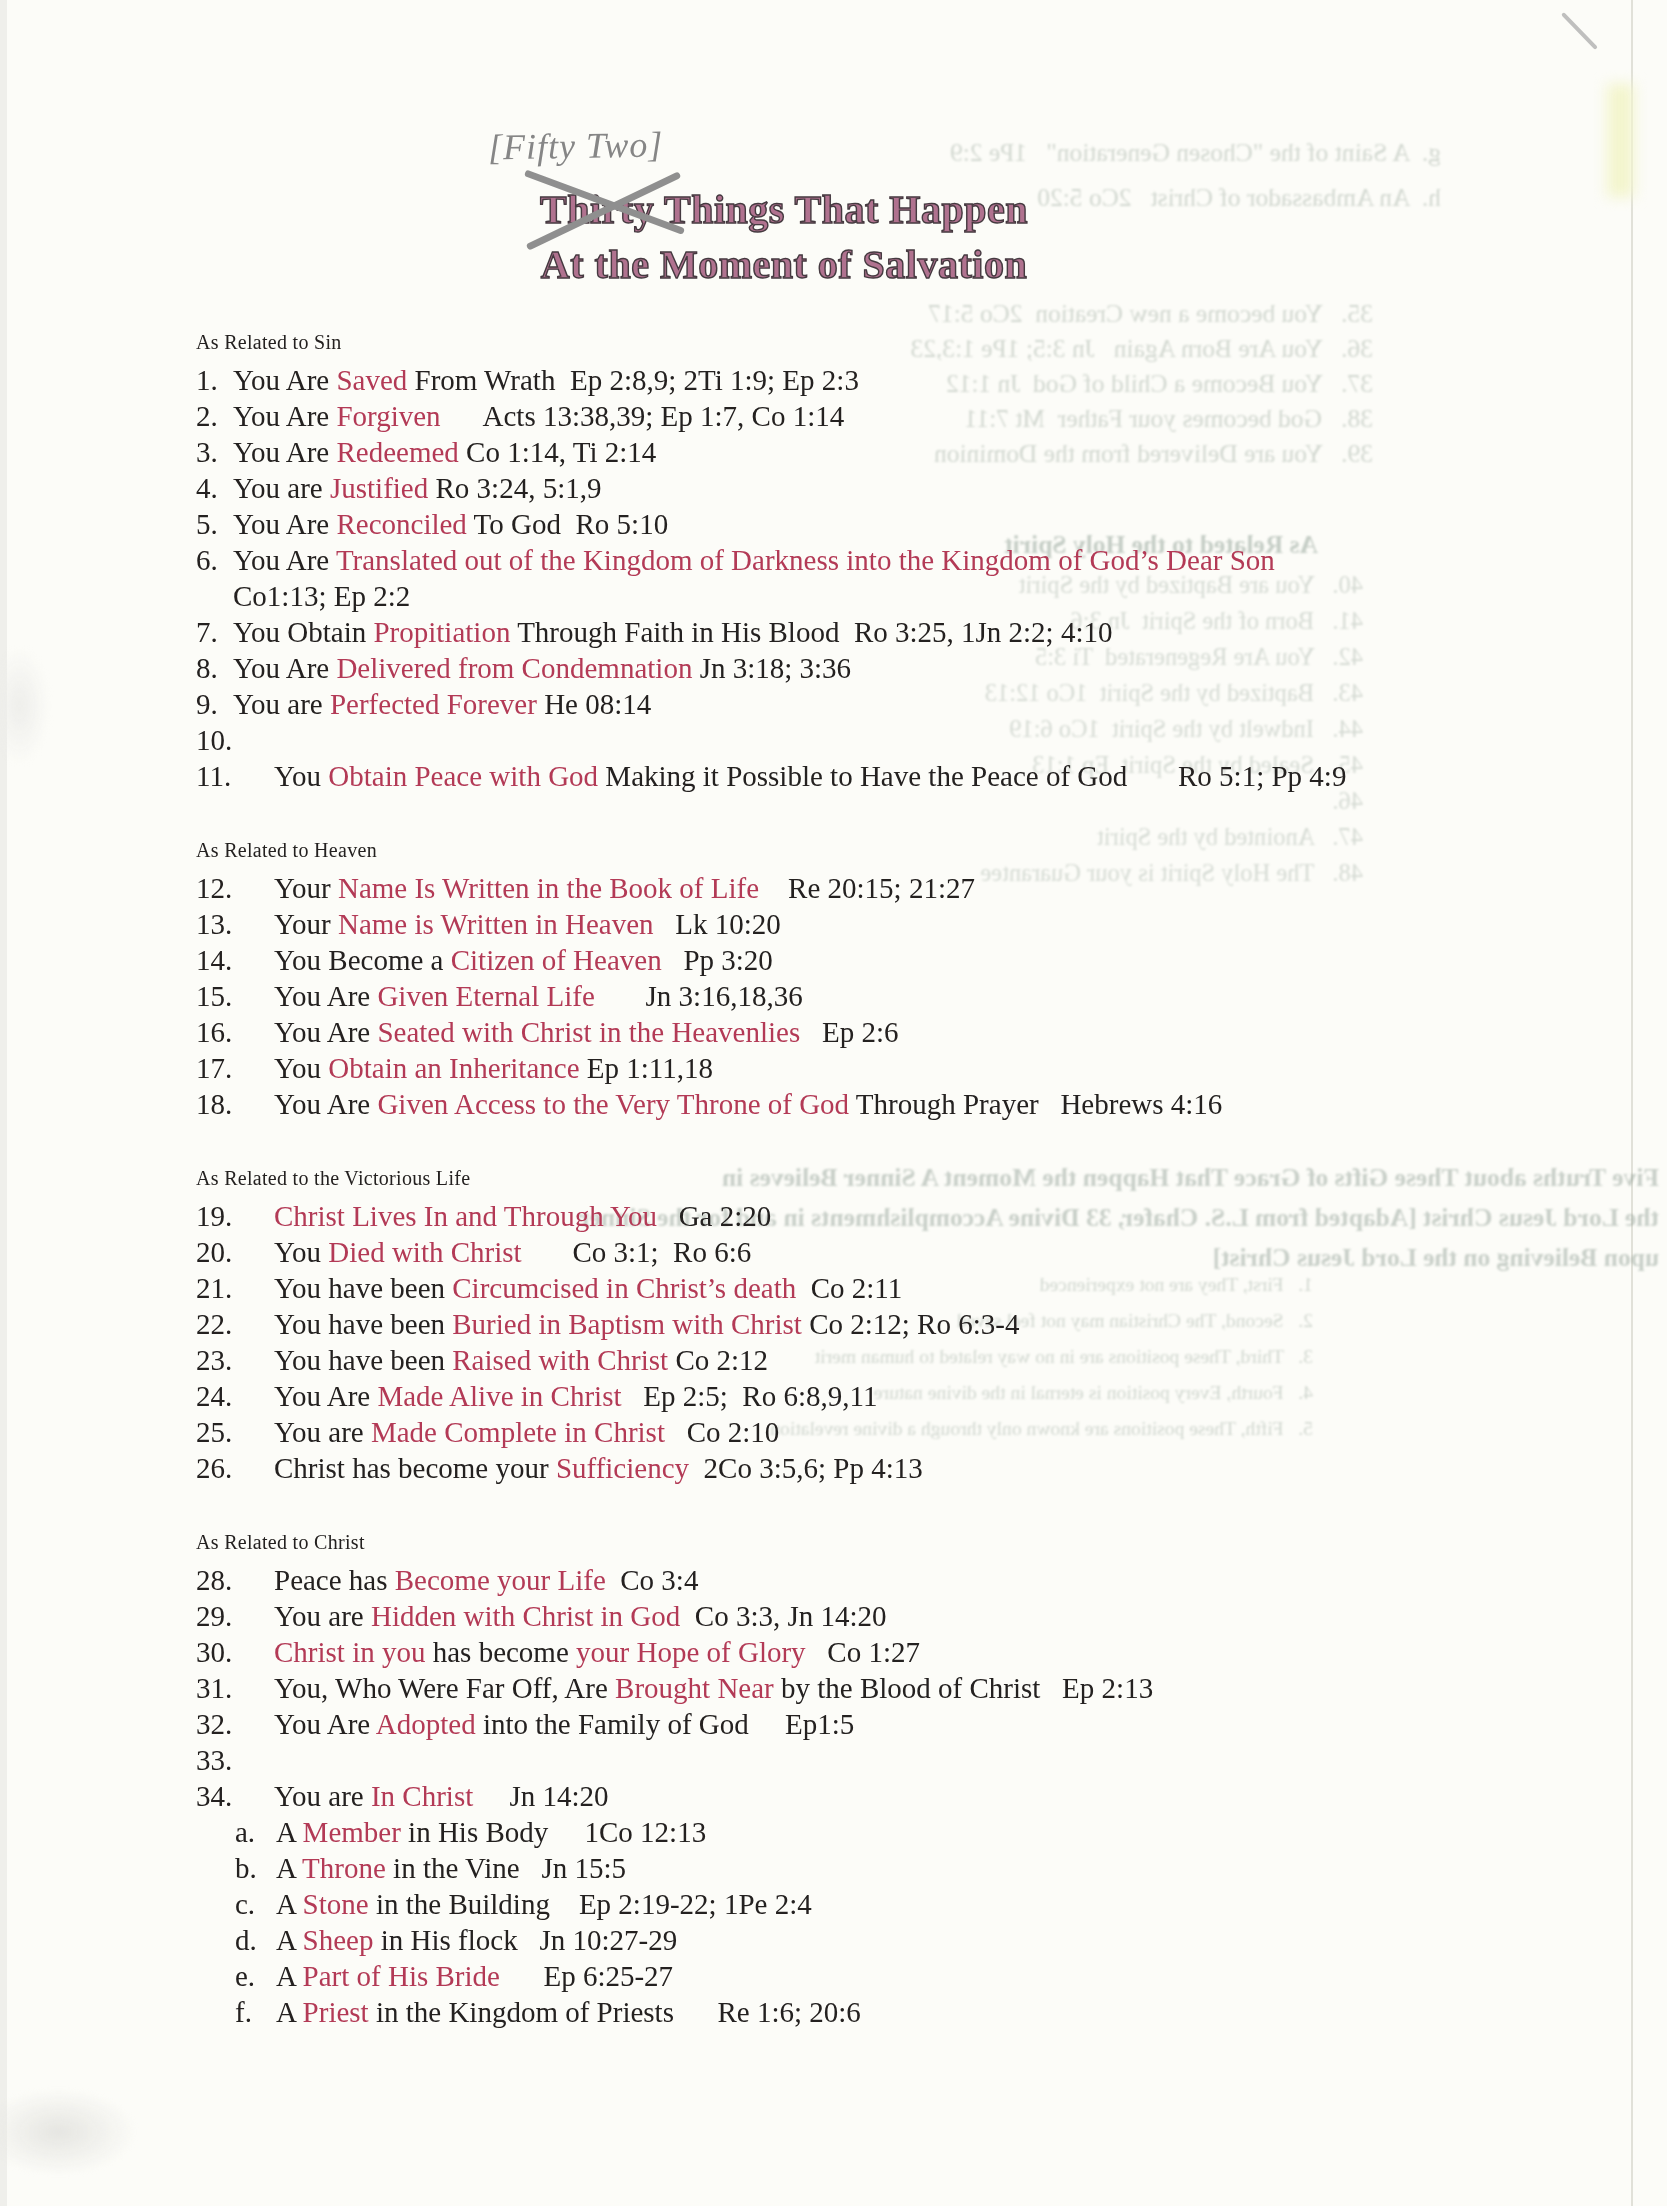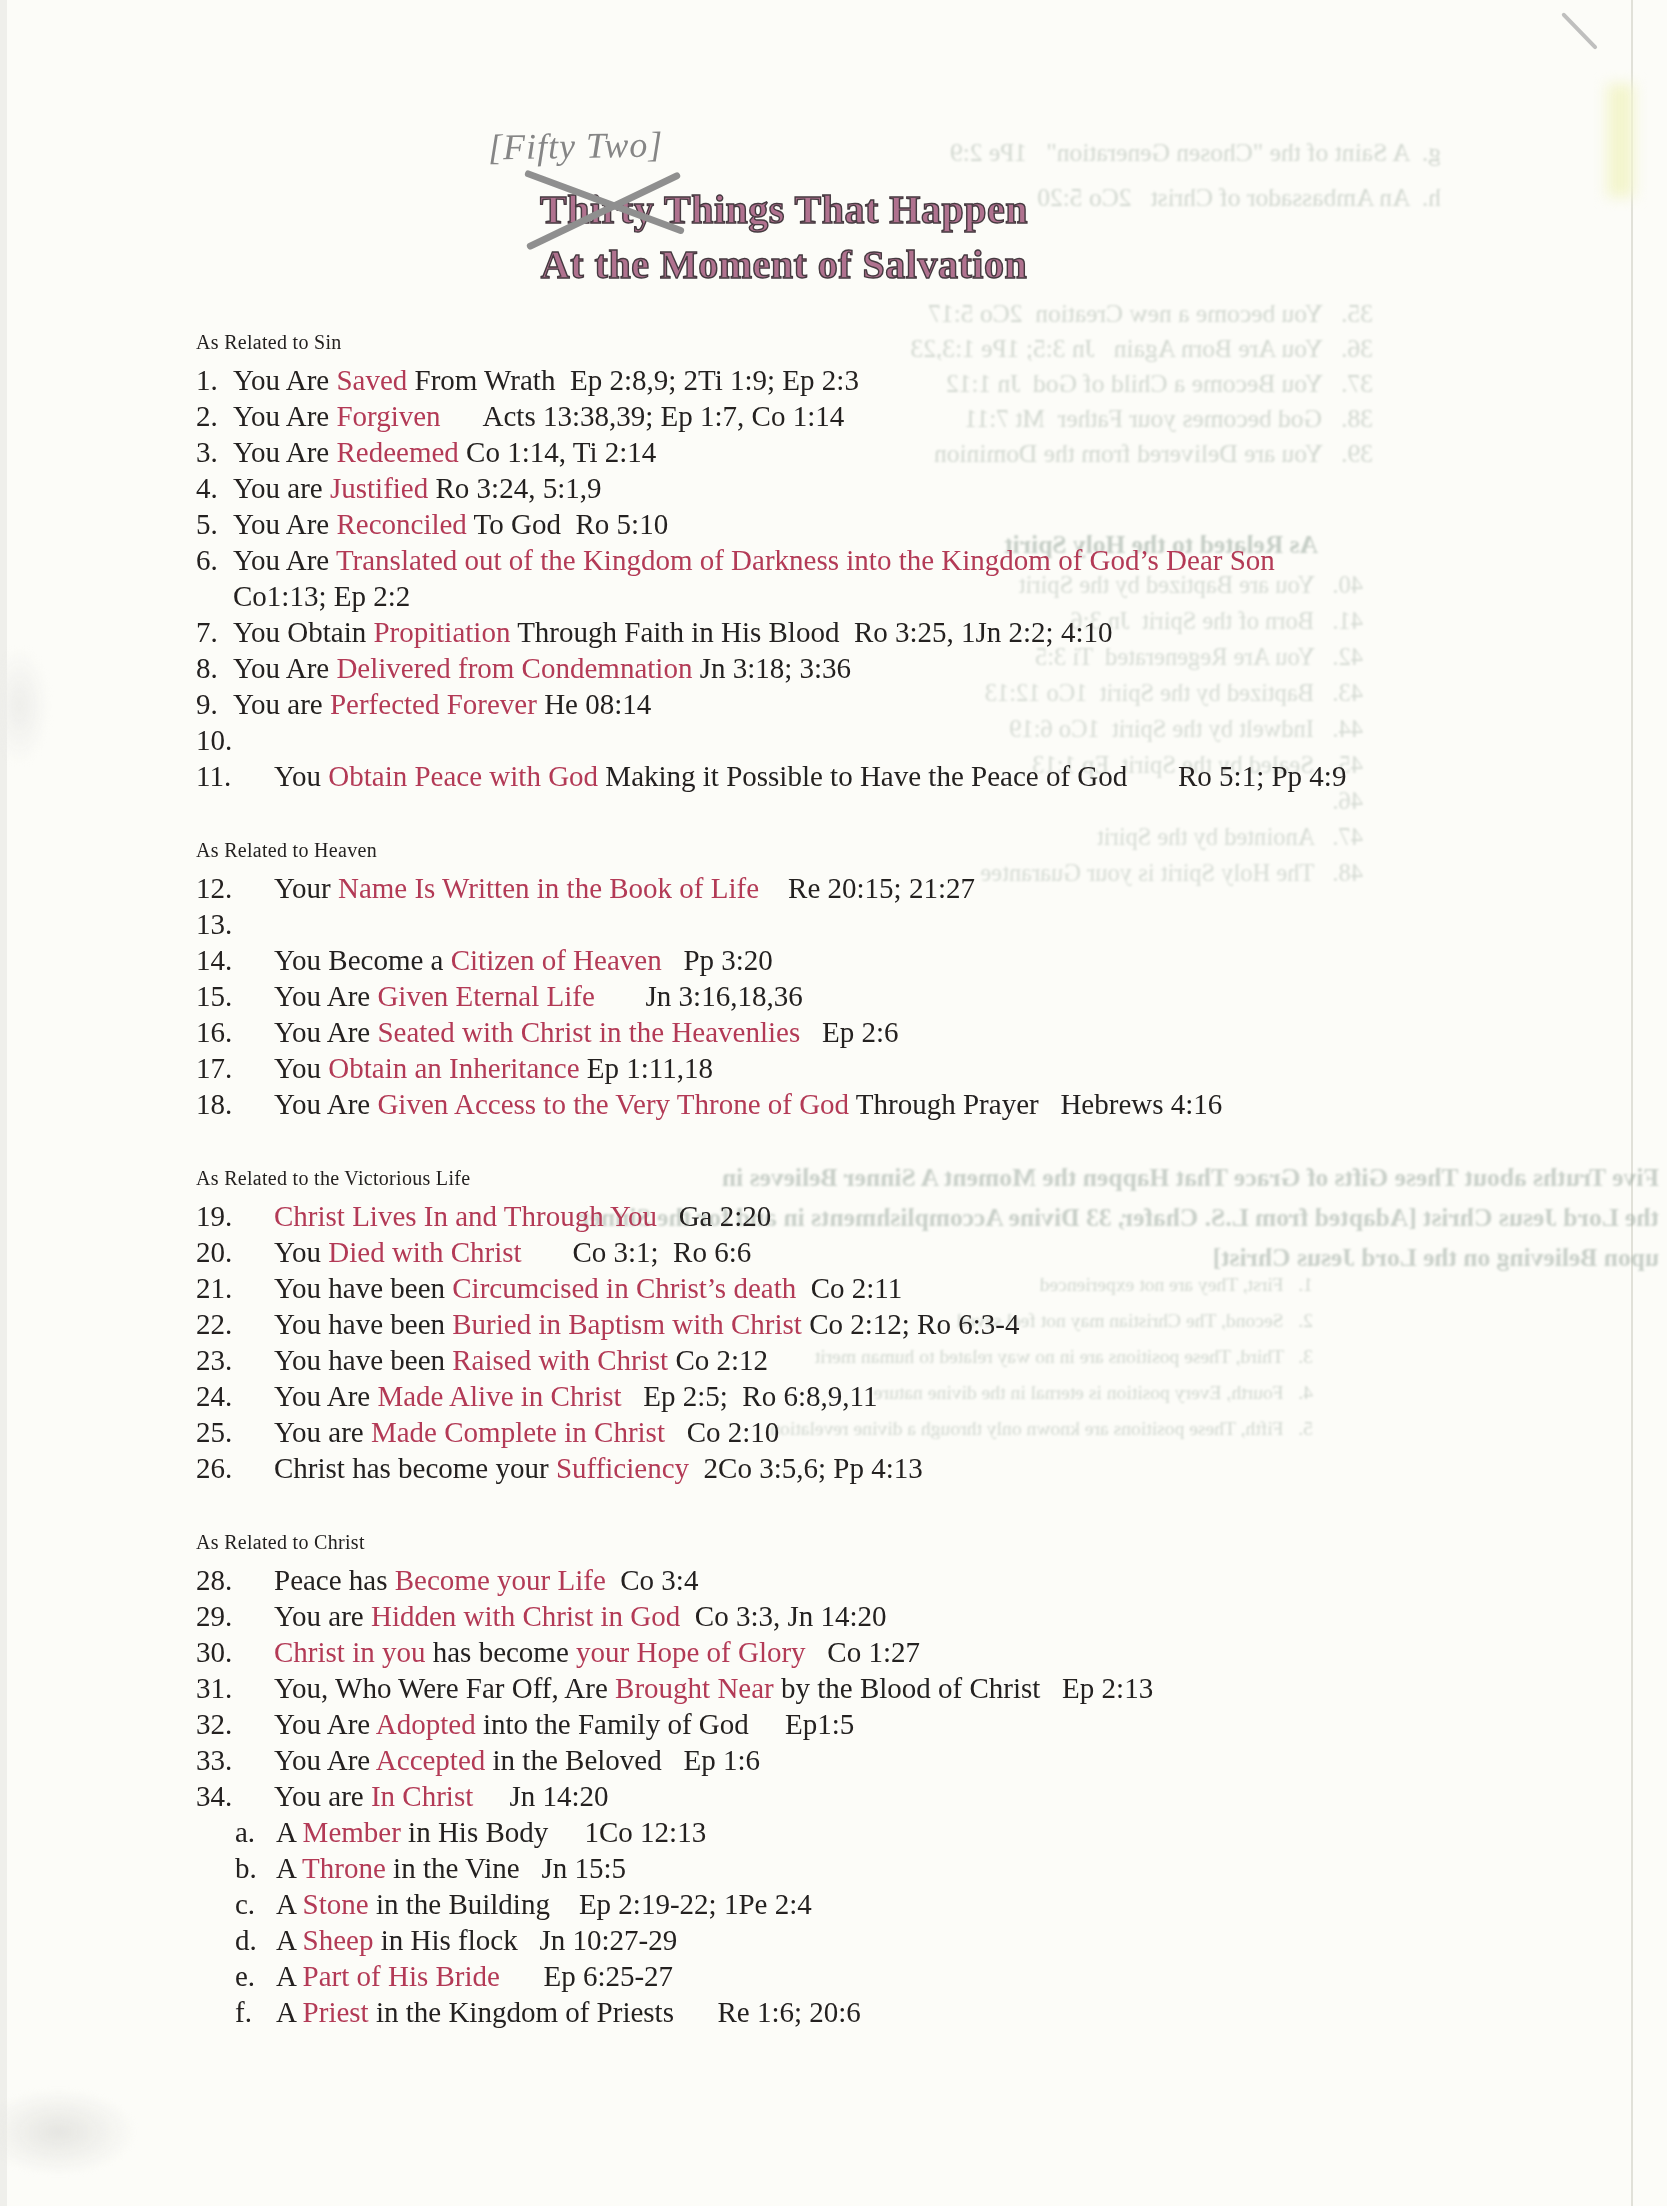--- a/index.html
+++ b/index.html
@@ -173,20 +173,21 @@
       </div>
     </section>
     <section class="doc-section">
       <h2 class="sec-h">As Related to Heaven</h2>
       <div class="row n2">
         <span class="num">12.</span>
         <span class="txt"><span class="seg-k">Your </span><span class="seg-r">Name Is Written in the Book of Life</span><span class="seg-k">    Re 20:15; 21:27</span></span>
       </div>
       <div class="row n2">
         <span class="num">13.</span>
+        <span class="txt"><span class="seg-k">Your </span><span class="seg-r">Name is Written in Heaven</span><span class="seg-k">   Lk 10:20</span></span>
       </div>
       <div class="row n2">
         <span class="num">14.</span>
         <span class="txt"><span class="seg-k">You Become a </span><span class="seg-r">Citizen of Heaven</span><span class="seg-k">   Pp 3:20</span></span>
       </div>
       <div class="row n2">
         <span class="num">15.</span>
         <span class="txt"><span class="seg-k">You Are </span><span class="seg-r">Given Eternal Life</span><span class="seg-k">       Jn 3:16,18,36</span></span>
       </div>
       <div class="row n2">
@@ -254,21 +255,20 @@
       <div class="row n2">
         <span class="num">31.</span>
         <span class="txt"><span class="seg-k">You, Who Were Far Off, Are </span><span class="seg-r">Brought Near</span><span class="seg-k"> by the Blood of Christ   Ep 2:13</span></span>
       </div>
       <div class="row n2">
         <span class="num">32.</span>
         <span class="txt"><span class="seg-k">You Are </span><span class="seg-r">Adopted</span><span class="seg-k"> into the Family of God     Ep1:5</span></span>
       </div>
       <div class="row n2">
         <span class="num">33.</span>
-        <span class="txt"><span class="seg-k">You Are </span><span class="seg-r">Accepted</span><span class="seg-k"> in the Beloved   Ep 1:6</span></span>
       </div>
       <div class="row n2">
         <span class="num">34.</span>
         <span class="txt"><span class="seg-k">You are </span><span class="seg-r">In Christ</span><span class="seg-k">     Jn 14:20</span></span>
       </div>
       <div class="row sub">
         <span class="num">a.</span>
         <span class="txt"><span class="seg-k">A </span><span class="seg-r">Member</span><span class="seg-k"> in His Body     1Co 12:13</span></span>
       </div>
       <div class="row sub">

